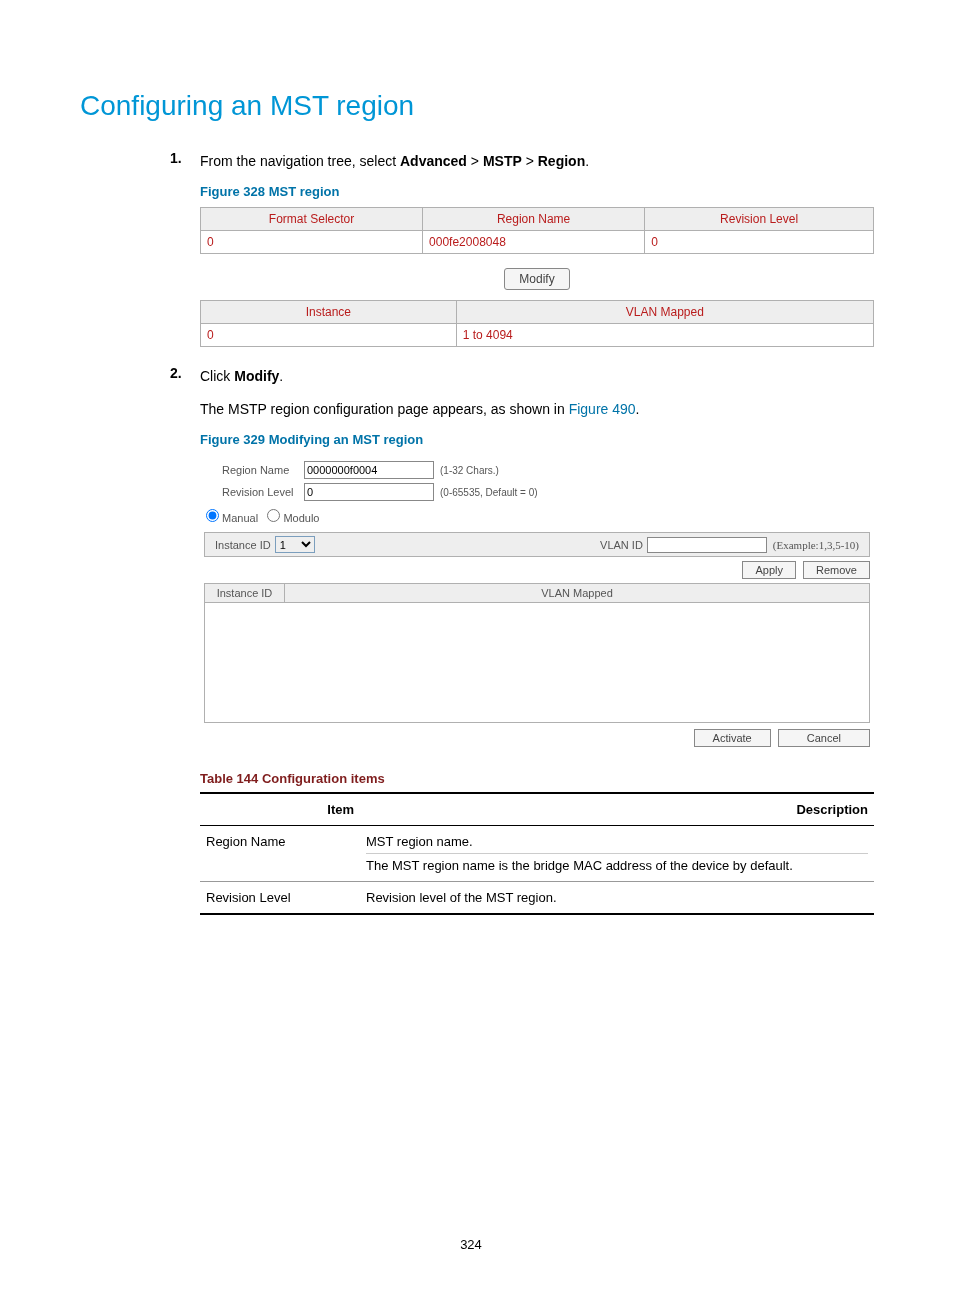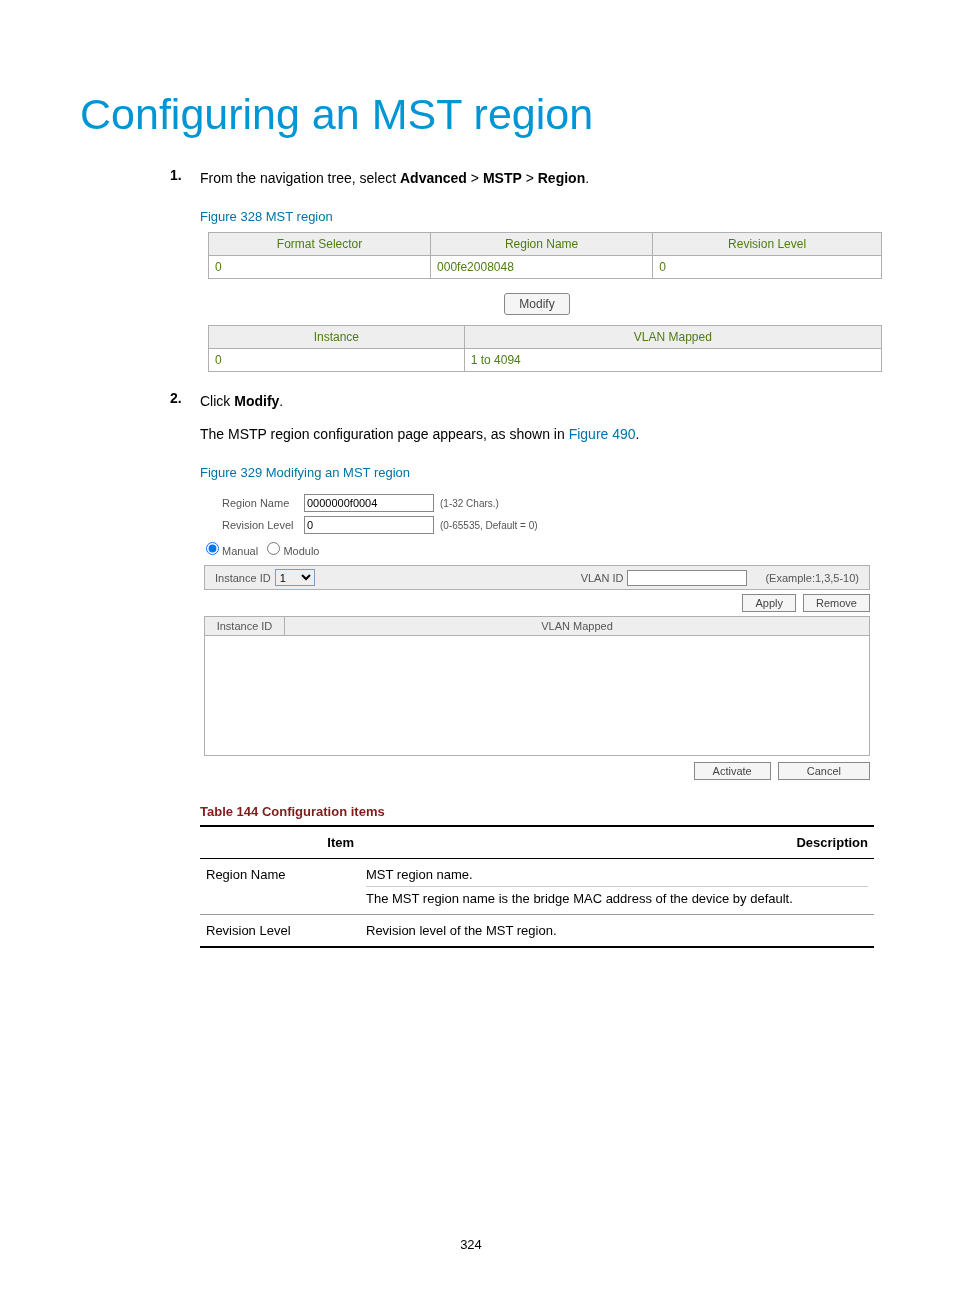--- a/index.html
+++ b/index.html
@@ -6,62 +6,61 @@
   body {
     font-family: Arial, Helvetica, sans-serif;
     background: #fff;
     width: 954px;
     margin: 0 auto;
     padding: 90px 80px 50px 80px;
     color: #000;
     font-size: 14px;
   }
   h1.title {
-    font-size: 43px;
+    font-size: 28px;
     font-weight: 400;
     color: #0096d6;
     margin-bottom: 28px;
   }
   .indent { margin-left: 90px; }
   .step {
     display: flex;
     margin-bottom: 8px;
   }
   .step-num {
     width: 30px;
     font-weight: bold;
     flex-shrink: 0;
   }
   .step-body { flex: 1; }
   .step-text { line-height: 1.6; }
   .step-text b { font-weight: bold; }
   .fig-cap {
     color: #0073a8;
-    font-weight: normal;
+    font-weight: bold;
     font-size: 13px;
-    margin: 20px 0 8px 0;
+    margin: 12px 0 8px 0;
   }
   .tbl-cap {
     color: #7f1d1d;
     font-weight: bold;
     font-size: 13px;
     margin: 18px 0 6px 0;
   }
   .link { color: #0073a8; }
   .fig-img {
     border: none;
     width: 100%;
     font-size: 12px;
   }
   .fig-table {
     width: 100%;
     border-collapse: collapse;
     font-size: 12px;
-    color: #4d7c0f;
-    margin-left: 8px;
+    color: #b91c1c;
   }
   .fig-table th, .fig-table td {
     border: 1px solid #b0b0b0;
     padding: 4px 6px;
     font-weight: normal;
   }
   .fig-table th { background: #eee; text-align: center; }
   .modify-row { text-align: center; margin: 14px 0 10px 0; }
   .ui-btn {
     display: inline-block;
@@ -218,21 +217,21 @@
         </div>
 
         <div class="inst-row">
           <span>Instance ID</span>
           <select class="inst-select">
             <option>1</option>
           </select>
           <span style="flex:1"></span>
           <span>VLAN ID</span>
           <span class="inst-vlan-input"></span>
-          <span style="margin-left:18px;">(Example:1,3,5-10)</span>
+          <span style="margin-left:6px;font-family:Liberation Serif, serif;">(Example:1,3,5-10)</span>
         </div>
         <div class="btn-row">
           <span class="sm-btn">Apply</span>
           <span class="sm-btn">Remove</span>
         </div>
 
         <table class="map-table">
           <tbody>
                 <tr>
             <th class="col-inst">Instance ID</th>

